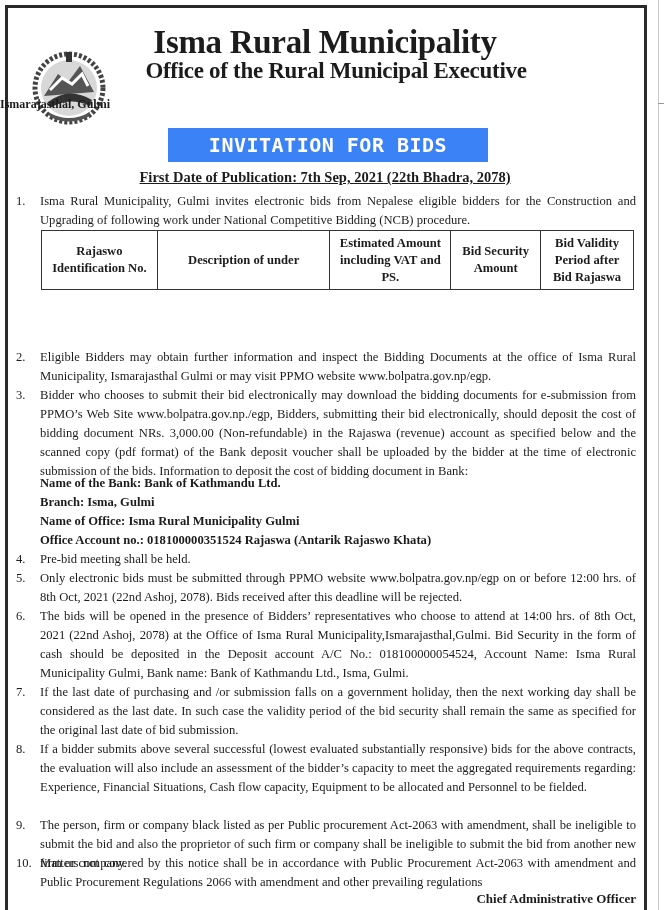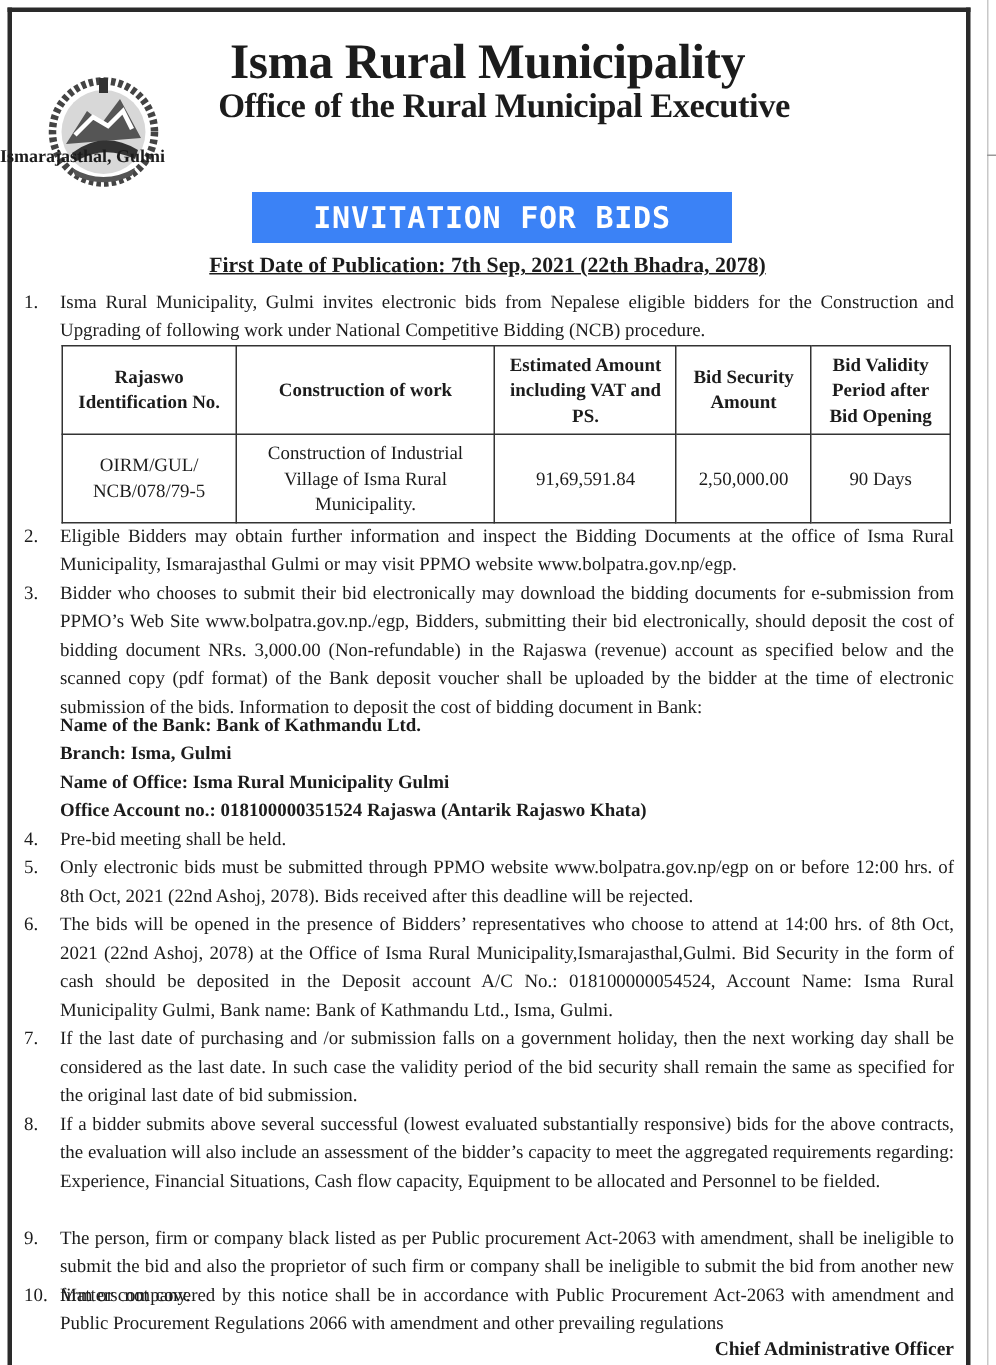--- a/index.html
+++ b/index.html
@@ -100,31 +100,24 @@
   <colgroup>
     <col style="width:116px">
       <col style="width:173px">
       <col style="width:121px">
       <col style="width:90px">
       <col style="width:93px">
   </colgroup>
   <tbody>
       <tr>
     <th>Rajaswo Identification No.</th>
-    <th>Construction of work</th>
+    <th>Description of under</th>
     <th>Estimated Amount including VAT and PS.</th>
     <th>Bid Security Amount</th>
-    <th>Bid Validity Period after Bid Opening</th>
-  </tr>
-  <tr>
-    <td>OIRM/GUL/ NCB/078/79-5</td>
-    <td>Construction of Industrial Village of Isma Rural Municipality.</td>
-    <td>91,69,591.84</td>
-    <td>2,50,000.00</td>
-    <td>90 Days</td>
+    <th>Bid Validity Period after Bid Rajaswa</th>
   </tr>
 </tbody>
   </table>
 
 <div class="item" style="top:348px;">
   <span class="num">2.</span>
   <div class="body">Eligible Bidders may obtain further information and inspect the Bidding Documents at the office of Isma Rural Municipality, Ismarajasthal Gulmi or may visit PPMO website www.bolpatra.gov.np/egp.</div>
 </div>
 
 <div class="item" style="top:386px;">

